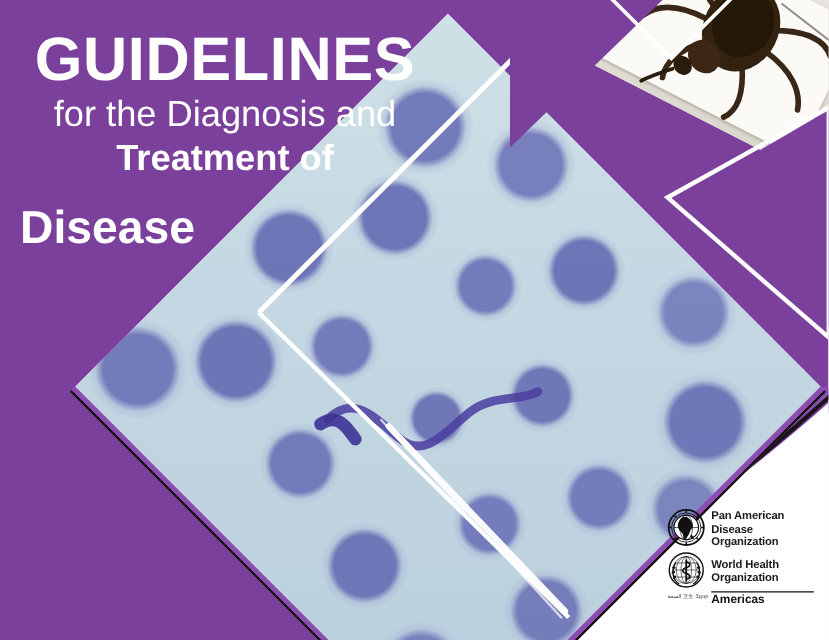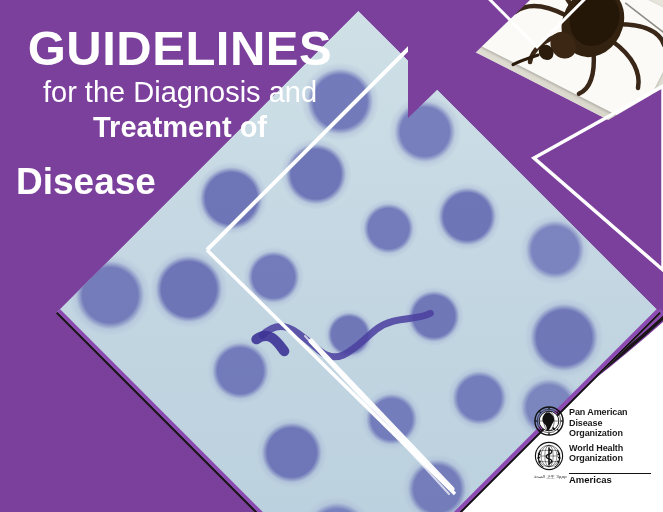--- a/index.html
+++ b/index.html
@@ -132,21 +132,21 @@
   .t-disease{
     font-size:37px;font-weight:bold;line-height:1.12;margin:16px;
     text-align:left;
     padding-right:8px;
   }
 
   
   .logos{
     position:absolute;left:534px;top:406px;width:120px;
   }
-  .logo-row{display:flex;align-items:flex-start;margin-bottom:2px;}
+  .logo-row{display:flex;align-items:center;margin-bottom:2px;}
   .logo-mark{width:30px;height:30px;flex:0 0 30px;margin-right:5px;}
   .logo-text{
     font-size:9px;font-weight:bold;color:#1a1a1a;line-height:1.18;
     letter-spacing:-.1px;padding-top:1px;
   }
   .logo-row.who .logo-text{padding-top:2px;}
   .who-under{
     border-top:1.4px solid #111;
     margin:1px 0 0 35px;width:82px;
   }

